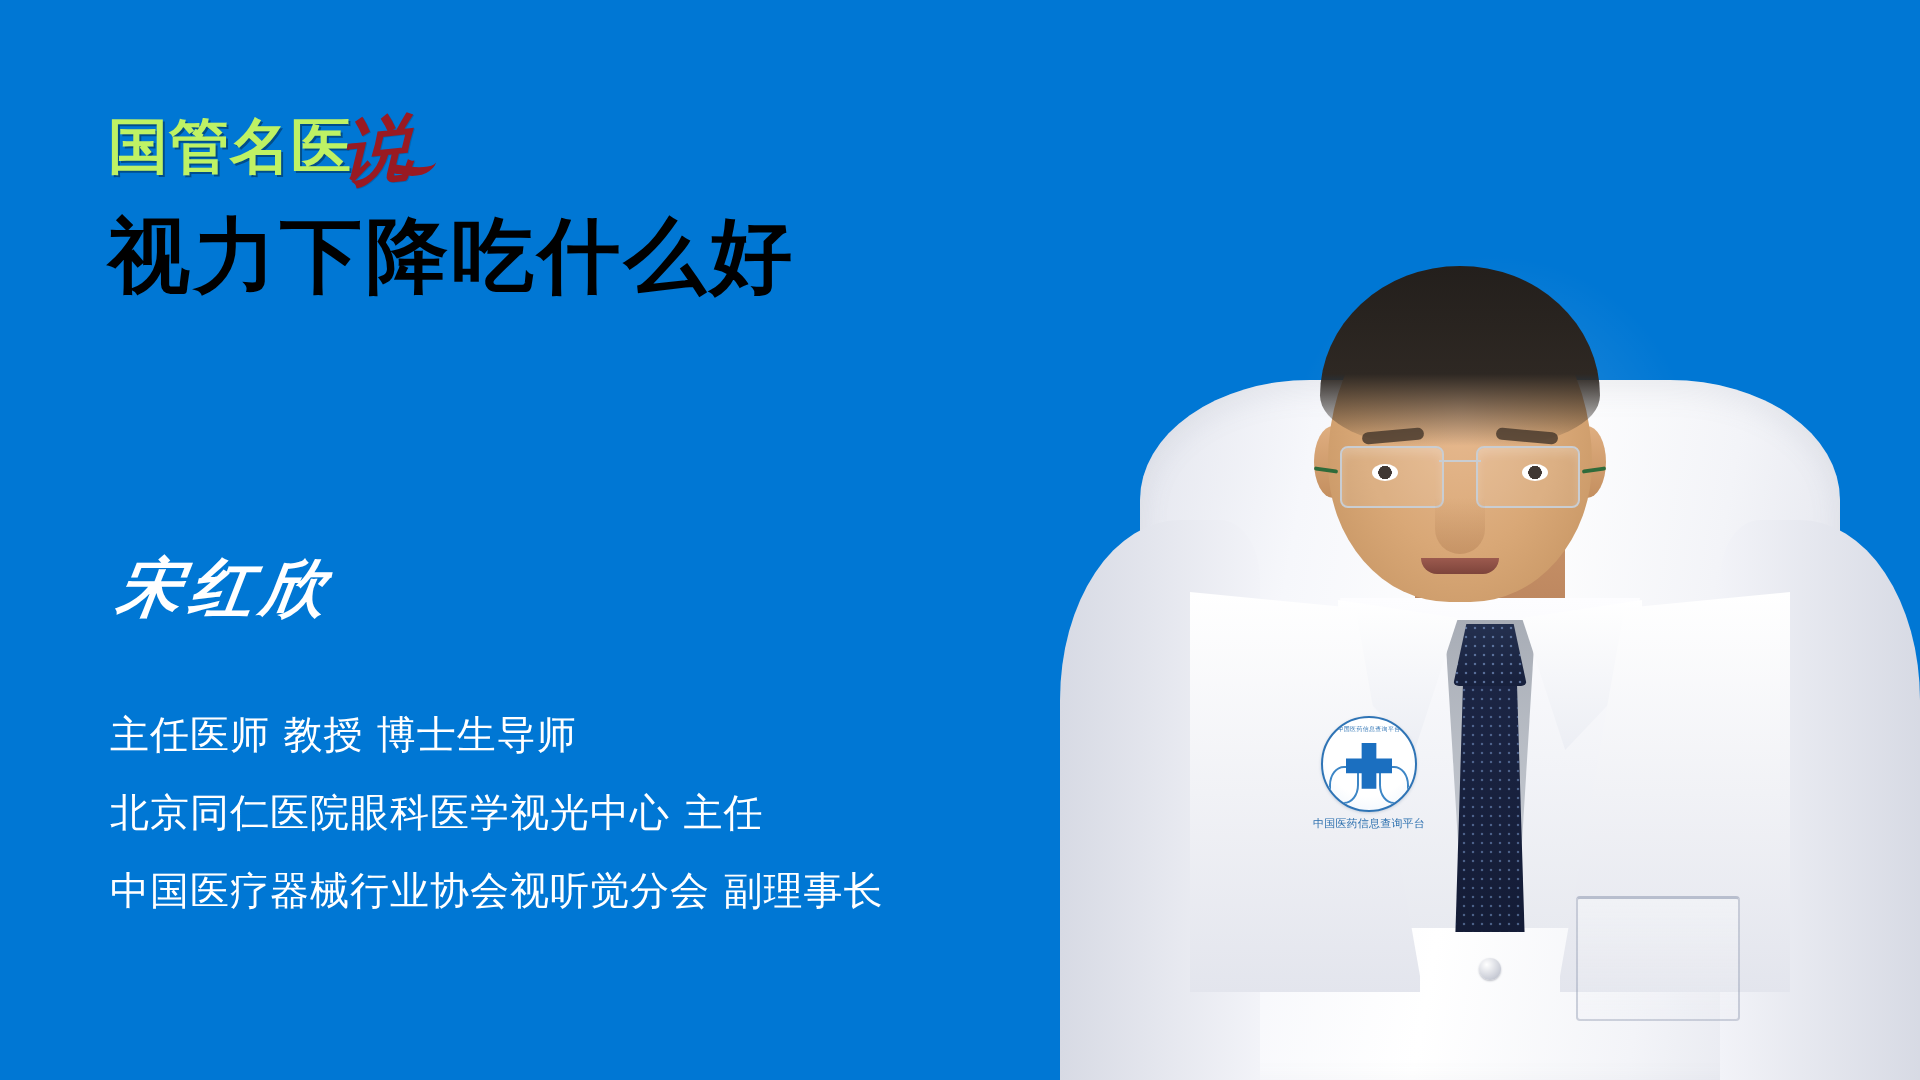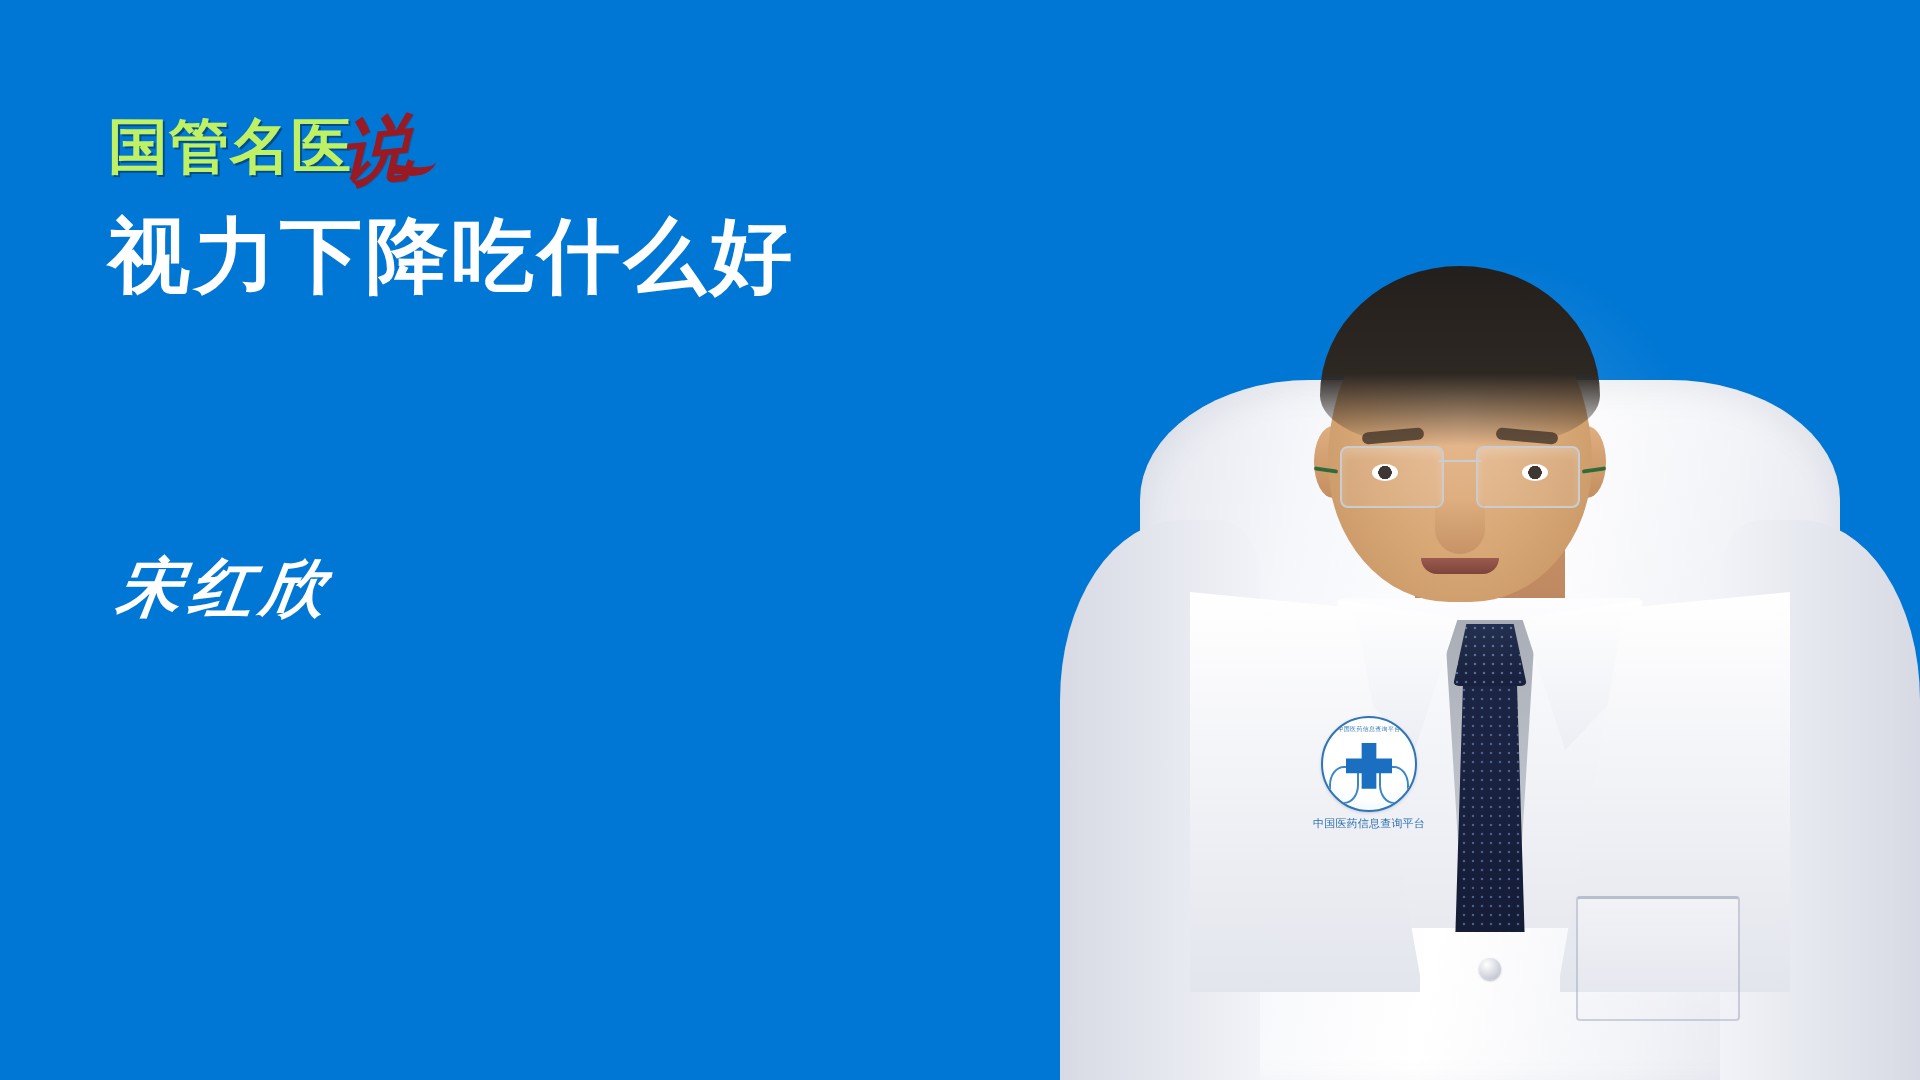--- a/index.html
+++ b/index.html
@@ -69,21 +69,21 @@
   }
 
   
   .headline {
     position: absolute;
     left: 108px;
     top: 208px;
     font-size: 82px;
     line-height: 96px;
     font-weight: 700;
-    color: #ffffff;
+    color: #000000;
     letter-spacing: 4px;
     white-space: nowrap;
     font-family: "DejaVu Sans", "Liberation Sans", sans-serif;
   }
 
   
   .speaker-name {
     position: absolute;
     left: 118px;
     top: 552px;
@@ -473,20 +473,25 @@
 
   <div class="brand">
     <span class="brand-main">国管名医</span>
     <span class="brand-accent">说</span>
   </div>
 
   <div class="headline">视力下降吃什么好</div>
 
   <div class="speaker-name">宋红欣</div>
 
+  <div class="credentials">
+    <div class="credential-line">主任医师  教授  博士生导师</div>
+    <div class="credential-line">北京同仁医院眼科医学视光中心  主任</div>
+    <div class="credential-line">中国医疗器械行业协会视听觉分会  副理事长</div>
+  </div>
 
   <div class="portrait">
     <div class="glow"></div>
 
     <div class="coat">
       <div class="coat-shoulder-l"></div>
       <div class="coat-shoulder-r"></div>
     </div>
 
     <div class="neck"></div>

